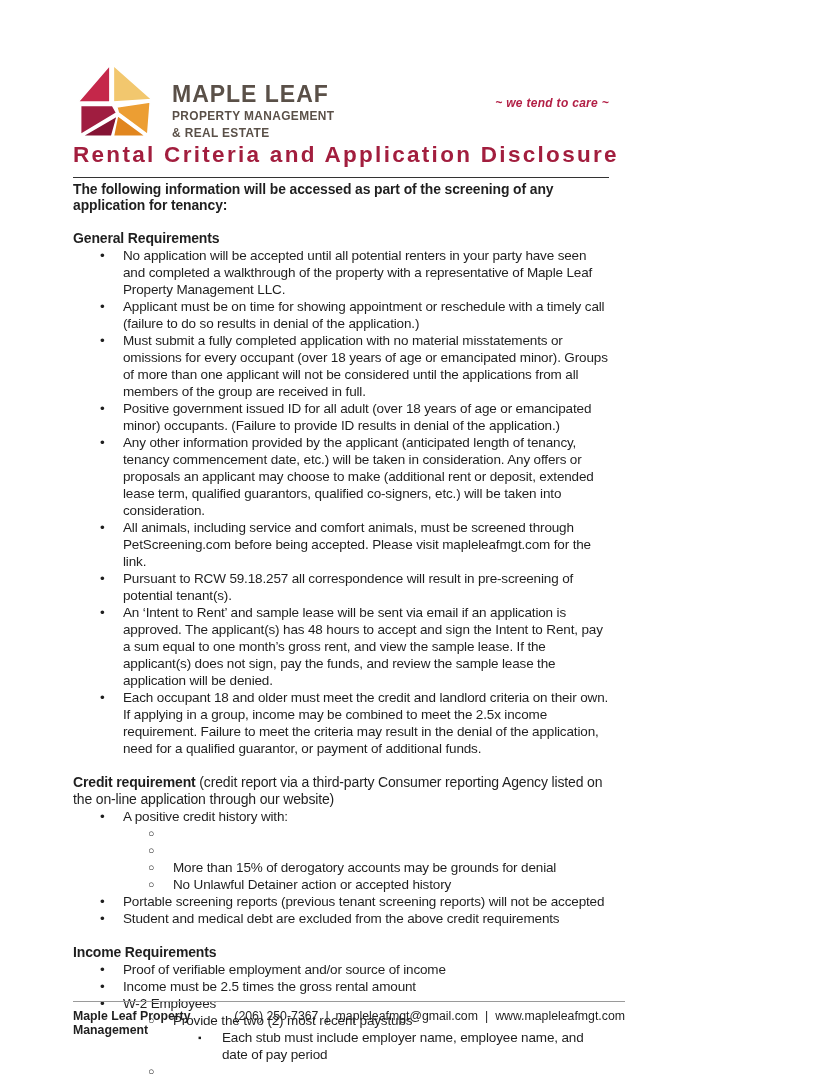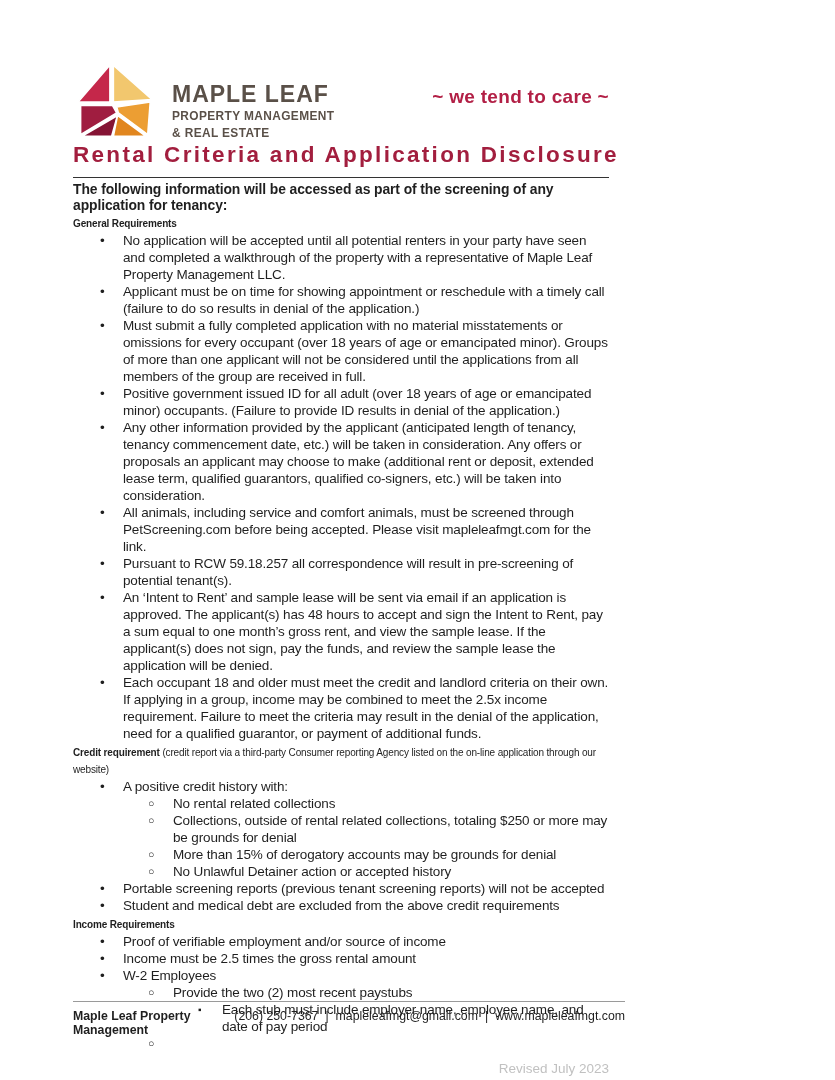--- a/index.html
+++ b/index.html
@@ -18,30 +18,30 @@
   .house polygon { stroke:#ffffff; stroke-width:2; stroke-linejoin:round; }
   .p-roofL  { fill:var(--logo-crimson); }
   .p-roofR  { fill:var(--logo-gold); }
   .p-bodyL  { fill:var(--logo-darkred); }
   .p-bodyBL { fill:var(--logo-maroon); }
   .p-bodyR  { fill:var(--logo-amber); }
   .p-bodyBR { fill:var(--logo-orange); }
   .logo-text { margin-top:20px; transform:scaleX(0.96); transform-origin:left top; }
   .logo-name { font-size:24px; font-weight:bold; color:var(--logo-brown); letter-spacing:1px; line-height:24px; }
   .logo-sub  { font-size:12.4px; font-weight:bold; color:var(--logo-brown); letter-spacing:0.4px; line-height:14px; margin-top:3px; }
-  .tagline { margin-top:24px; font-size:19px; font-weight:bold; color:var(--tagline); letter-spacing:0.3px; white-space:nowrap; }
+  .tagline { margin-top:34px; font-size:12px; font-weight:bold; color:var(--tagline); letter-spacing:0.3px; white-space:nowrap;font-style:italic; }
 
   
   .doc-title { font-size:22.5px; font-weight:bold; letter-spacing:2.3px; color:var(--accent); white-space:nowrap; }
   .title-rule { border:none; border-top:1.6px solid var(--rule-dark); margin-top:9px; }
   .intro { margin-top:3px; font-weight:bold; font-size:13.9px; letter-spacing:-0.1px; }
 
   
   .body-text { font-size:13.5px; letter-spacing:-0.15px; }
-  .sec-heading { margin-top:2px; font-size:10px; line-height:17px; }
+  .sec-heading { margin-top:17px; font-size:14px; line-height:17px; }
   .li { display:flex; line-height:17px; }
   .li-text { flex:1 1 auto; }
   .marker { flex:0 0 auto; }
   .lvl1 { padding-left:27px; }  .lvl1 .marker { width:23px; }
   .lvl2 { padding-left:75px; }  .lvl2 .marker { width:25px; font-size:10.5px; }
   .lvl3 { padding-left:125px; } .lvl3 .marker { width:24px; font-size:10px; }
 
   .revised { text-align:right; color:var(--muted); font-size:13.5px; margin-top:9px; }
 
   
@@ -122,25 +122,23 @@
           </div>
         </section>
         <section>
           <p class="sec-heading"><strong>Credit requirement</strong> (credit report via a third-party Consumer reporting Agency listed on the on-line application through our website)</p>
           <div class="li lvl1">
             <span class="marker">•</span>
             <span class="li-text">A positive credit history with:</span>
           </div>
           <div class="li lvl2">
             <span class="marker">○</span>
-            <span class="li-text">No rental related collections</span>
           </div>
           <div class="li lvl2">
             <span class="marker">○</span>
-            <span class="li-text">Collections, outside of rental related collections, totaling $250 or more may be grounds for denial</span>
           </div>
           <div class="li lvl2">
             <span class="marker">○</span>
             <span class="li-text">More than 15% of derogatory accounts may be grounds for denial</span>
           </div>
           <div class="li lvl2">
             <span class="marker">○</span>
             <span class="li-text">No Unlawful Detainer action or accepted history</span>
           </div>
           <div class="li lvl1">

